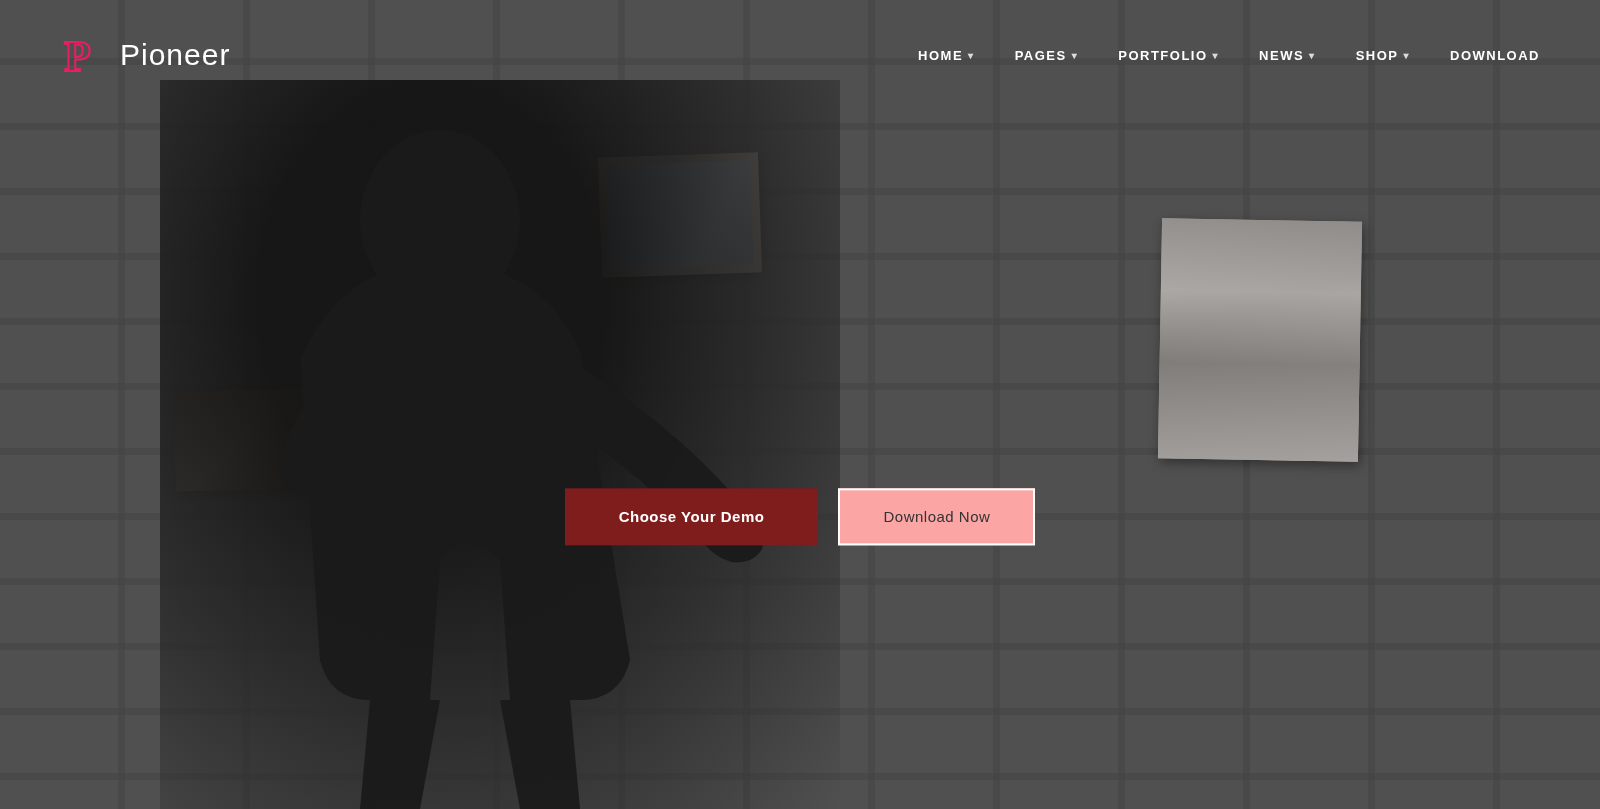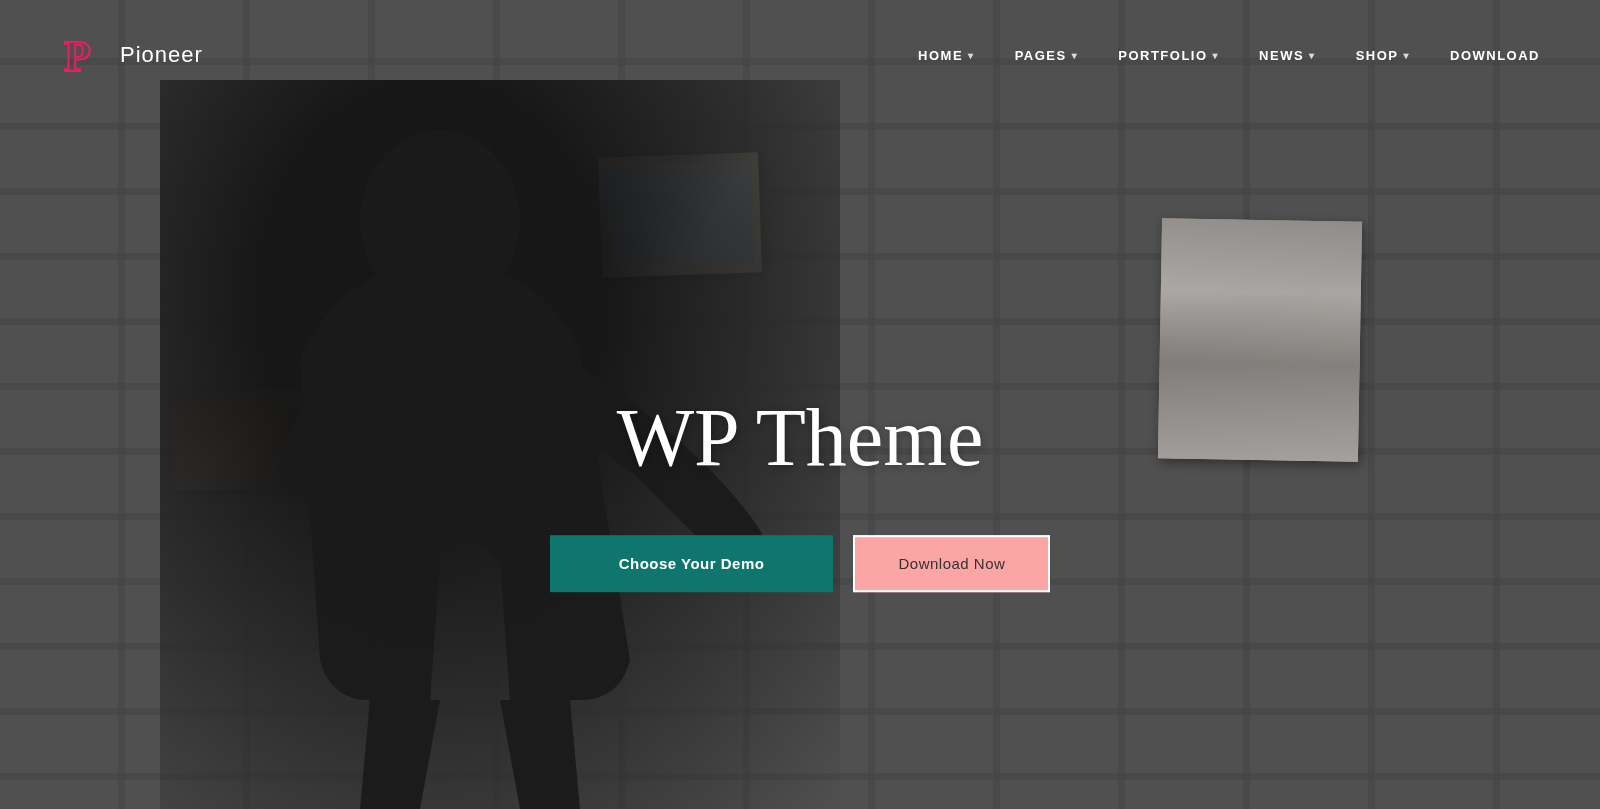--- a/index.html
+++ b/index.html
@@ -133,21 +133,21 @@
       gap: 12px;
     }
 
     .logo-icon {
       width: 48px;
       height: 48px;
     }
 
     .logo-text {
       font-family: Arial, sans-serif;
-      font-size: 22px;
+      font-size: 30px;
       font-weight: 300;
       color: #ffffff;
       letter-spacing: 1px;
     }
 
     .nav-links {
       display: flex;
       align-items: center;
       gap: 40px;
       font-family: Arial, sans-serif;
@@ -194,22 +194,22 @@
     }
 
     .hero-buttons {
       display: flex;
       align-items: center;
       justify-content: center;
       gap: 20px;
     }
 
     .btn-demo {
-      padding: 20px 69px;
-      background: #0f766e;
+      padding: 20px 54px;
+      background: #7f1d1d;
       color: #ffffff;
       font-family: Arial, sans-serif;
       font-size: 15px;
       font-weight: 600;
       letter-spacing: 0.5px;
       border: none;
       cursor: pointer;
       text-transform: none;
     }
 
@@ -285,20 +285,19 @@
       </div>
       <div class="nav-item">
         <span>DOWNLOAD</span>
       </div>
     </div>
   </nav>
 
   <div class="hero-content">
     <h1 class="hero-title">
       <br>
-      <span>WP Theme</span>
     </h1>
     <div class="hero-buttons">
       <button class="btn-demo">Choose Your Demo</button>
       <button class="btn-download">Download Now</button>
     </div>
   </div>
 </div>
 
 </body></html>

